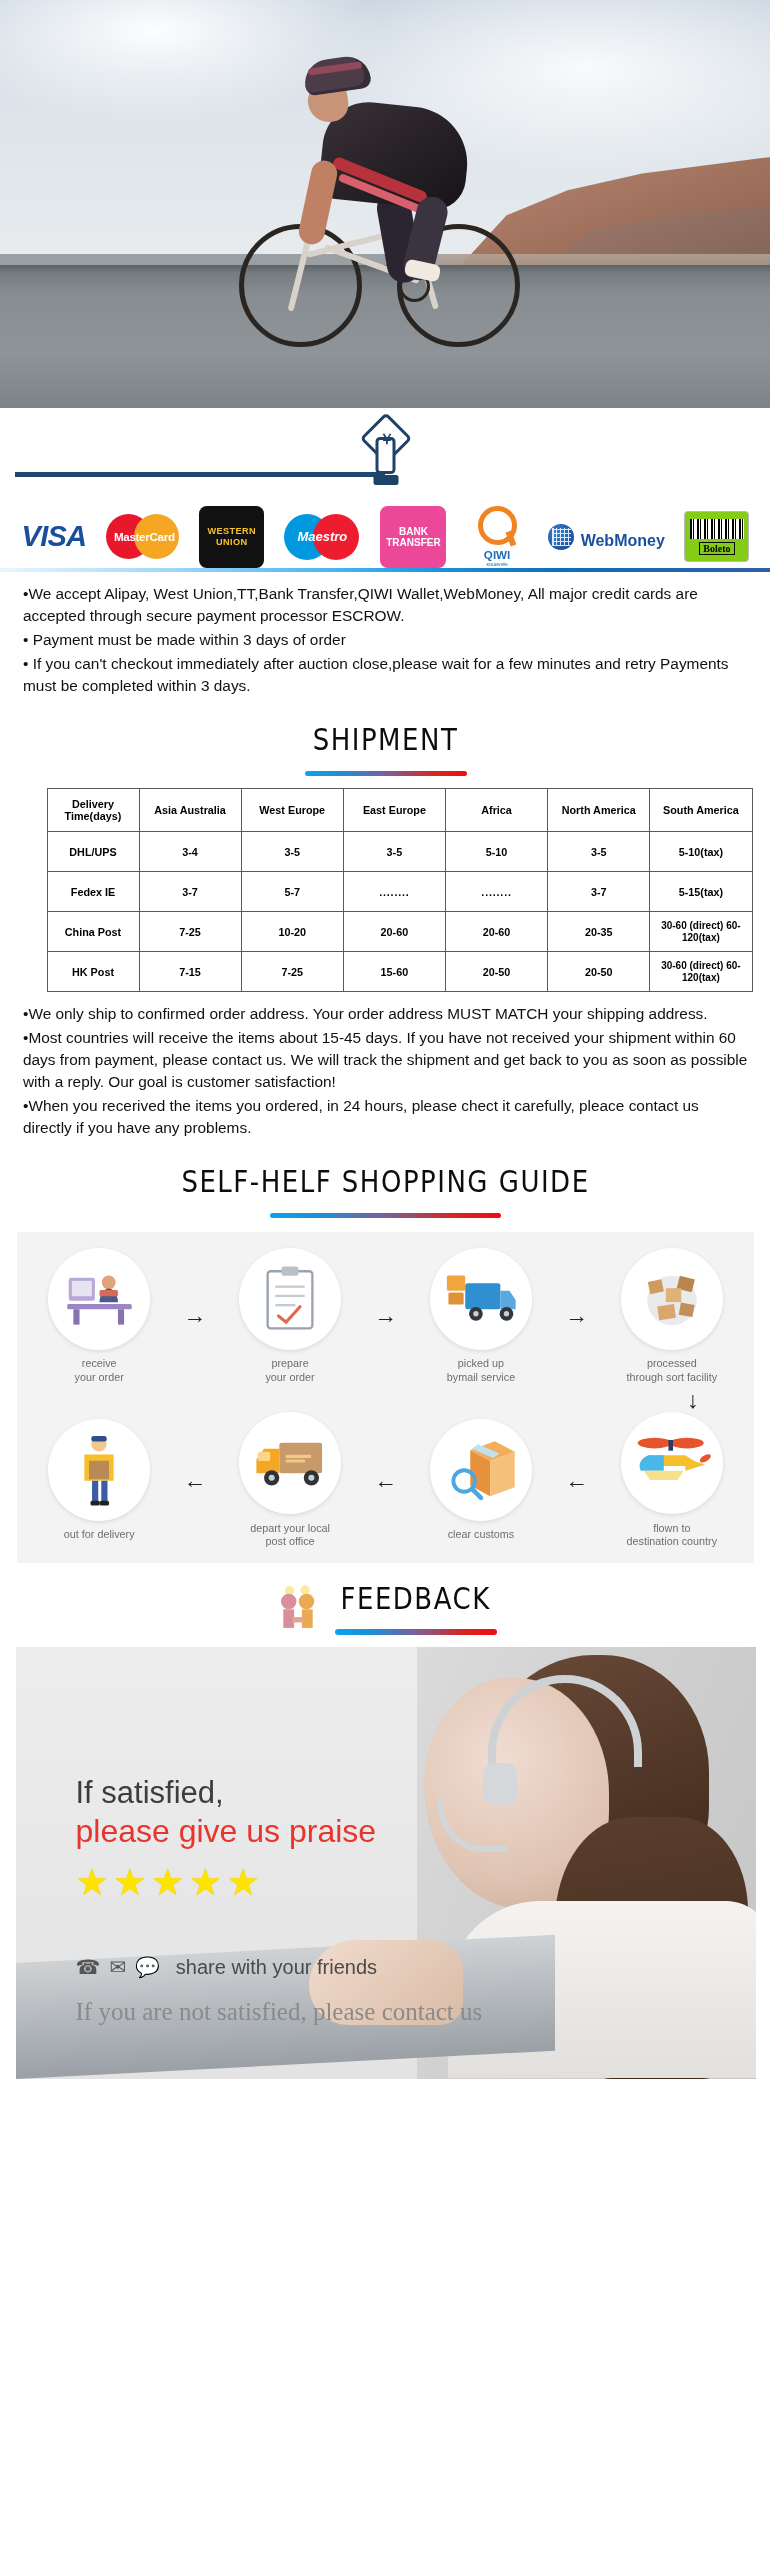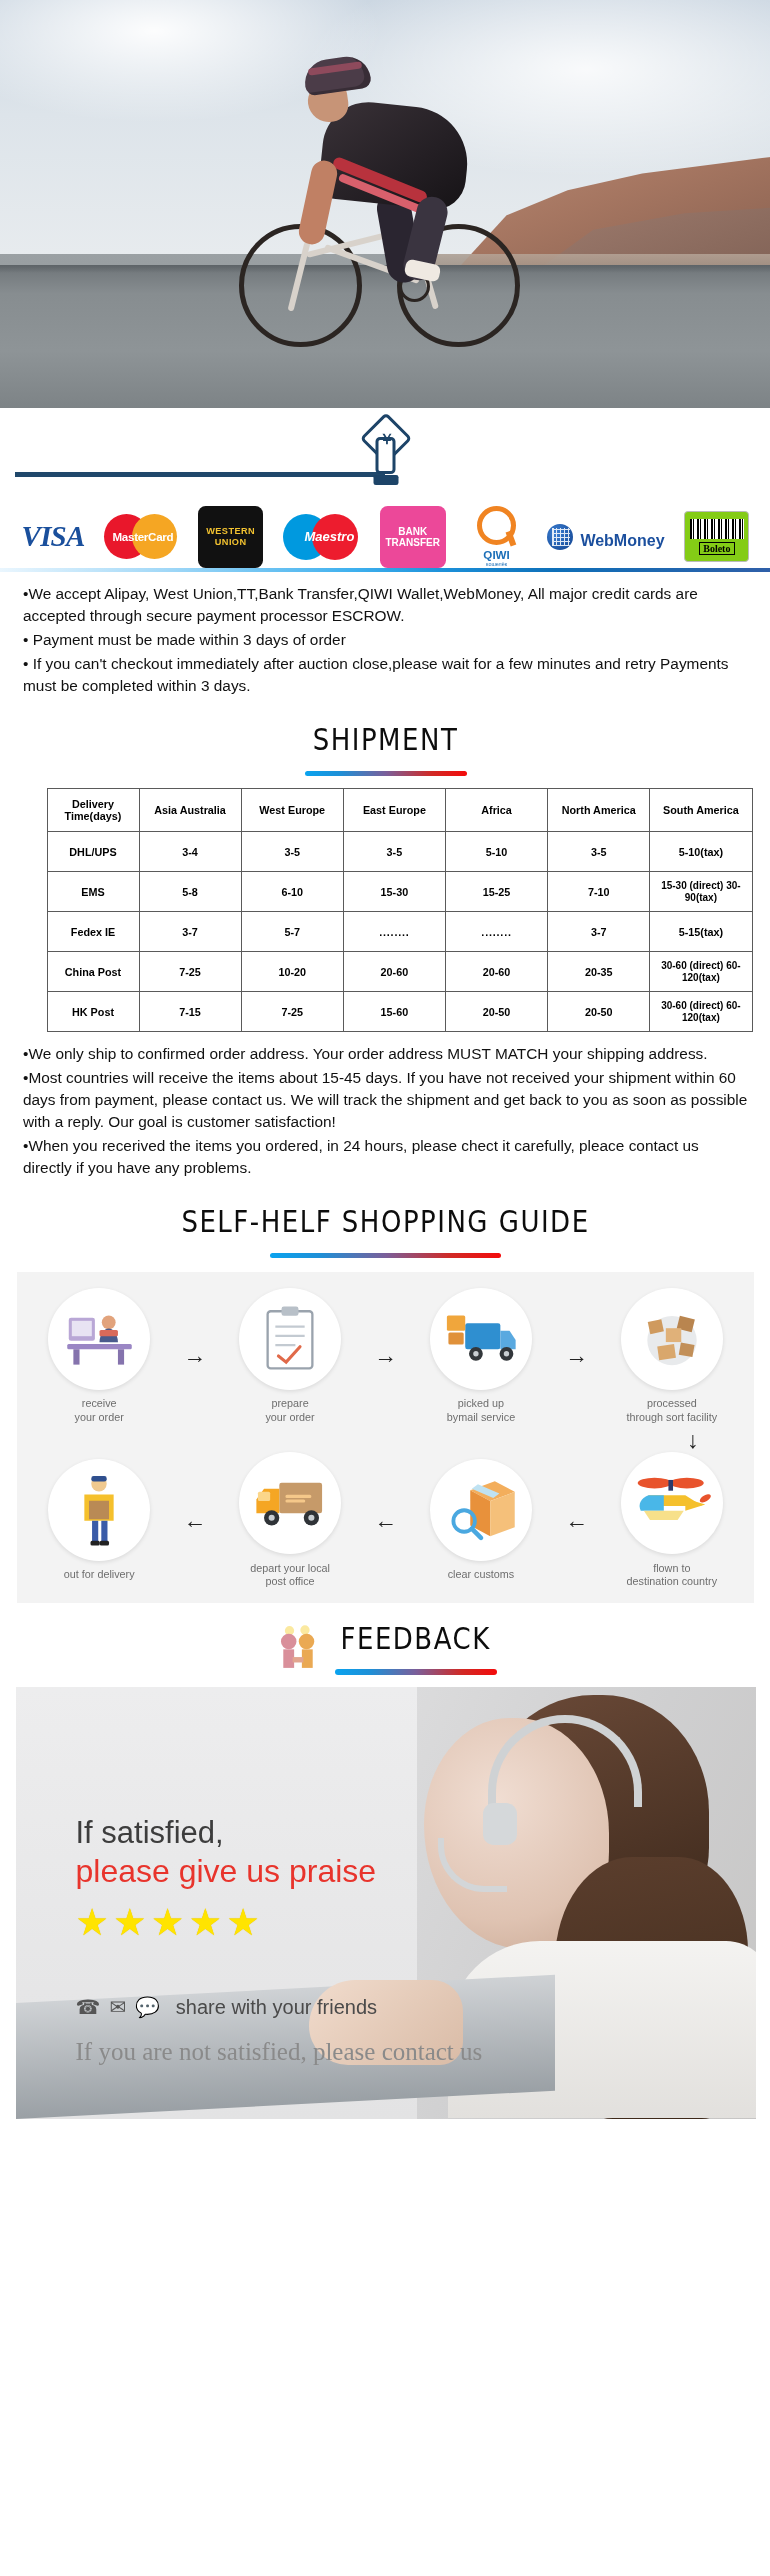--- a/index.html
+++ b/index.html
@@ -167,21 +167,21 @@
     font-family: "DejaVu Sans", sans-serif; font-weight: bold;
   }
 
   .pay-logos {
     display: flex; align-items: center; justify-content: space-between;
     padding: 7.7px 21.6px 0 21.6px;
     height: 69px;
   }
   .logo { display: flex; align-items: center; justify-content: center; }
   .visa {
-    font-family: Liberation Serif, serif; font-style: italic; font-weight: bold;
+    font-family: Liberation Sans, sans-serif; font-style: italic; font-weight: bold;
     font-size: 29px; color: #1a4f9c; letter-spacing: -0.8px;
   }
   .mc { position: relative; width: 74px; height: 45px; }
   .mc .c1, .mc .c2 { position: absolute; top: 0; width: 45px; height: 45px; border-radius: 50%; }
   .mc .c1 { left: 0; background: #e9172b; }
   .mc .c2 { left: 28px; background: #f5a623; }
   .mc .txt {
     position: absolute; left: 4.6px; top: 15.4px; width: 68px; text-align: center;
     font-size: 11.6px; font-weight: bold; color: #fff; z-index: 3;
     font-family: "Liberation Sans", sans-serif; letter-spacing: -0.3px;
@@ -190,21 +190,21 @@
     width: 65px; height: 62px; background: #111; border-radius: 7.7px;
     color: #f2c230; display: flex; flex-direction: column; align-items: center;
     justify-content: center; font-size: 9.2px; font-weight: bold; line-height: 1.15;
     text-align: center; letter-spacing: 0.4px;
   }
   .maestro { position: relative; width: 77px; height: 46px; }
   .maestro .b1, .maestro .b2 { position: absolute; top: 0; width: 46px; height: 46px; border-radius: 50%; }
   .maestro .b1 { left: 0; background: #0099df; }
   .maestro .b2 { left: 29px; background: #ed1c2e; }
   .maestro .txt {
-    position: absolute; left: 8px; top: 15.4px; width: 77px; text-align: center;
+    position: absolute; left: 0; top: 15.4px; width: 77px; text-align: center;
     color: #fff; font-size: 13px; font-weight: bold; font-style: italic; z-index: 3;
   }
   .banktr {
     width: 66px; height: 62px; background: #ec4899; border-radius: 7.7px;
     color: #fff; display: flex; flex-direction: column; align-items: center;
     justify-content: center; font-size: 10px; font-weight: bold; line-height: 1.1;
     text-align: center;
   }
   .qiwi { width: 62px; text-align: center; }
   .qiwi .ring {
@@ -499,29 +499,20 @@
       </thead>
       <tbody>
         <tr>
           <td>DHL/UPS</td>
           <td>3-4</td>
           <td>3-5</td>
           <td>3-5</td>
           <td>5-10</td>
           <td>3-5</td>
           <td>5-10(tax)</td>
-        </tr>
-        <tr>
-          <td>EMS</td>
-          <td>5-8</td>
-          <td>6-10</td>
-          <td>15-30</td>
-          <td>15-25</td>
-          <td>7-10</td>
-          <td class="multi">15-30 (direct) 30-90(tax)</td>
         </tr>
         <tr>
           <td>Fedex IE</td>
           <td>3-7</td>
           <td>5-7</td>
           <td class="dots">........</td>
           <td class="dots">........</td>
           <td>3-7</td>
           <td>5-15(tax)</td>
         </tr>

